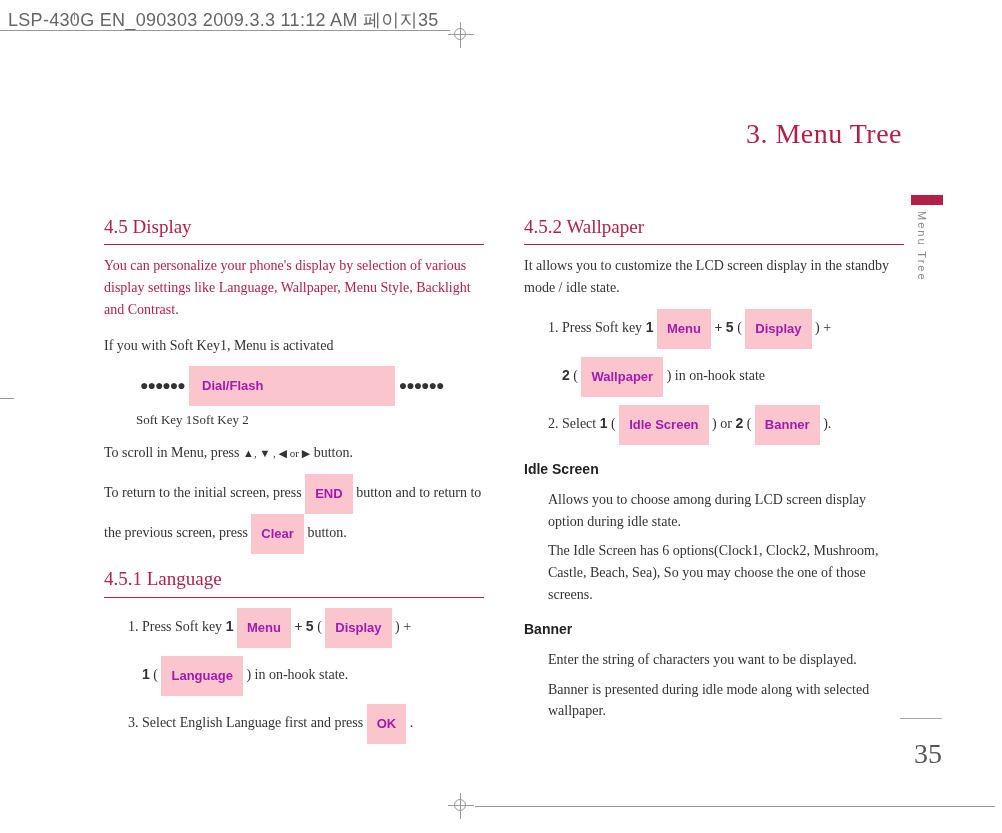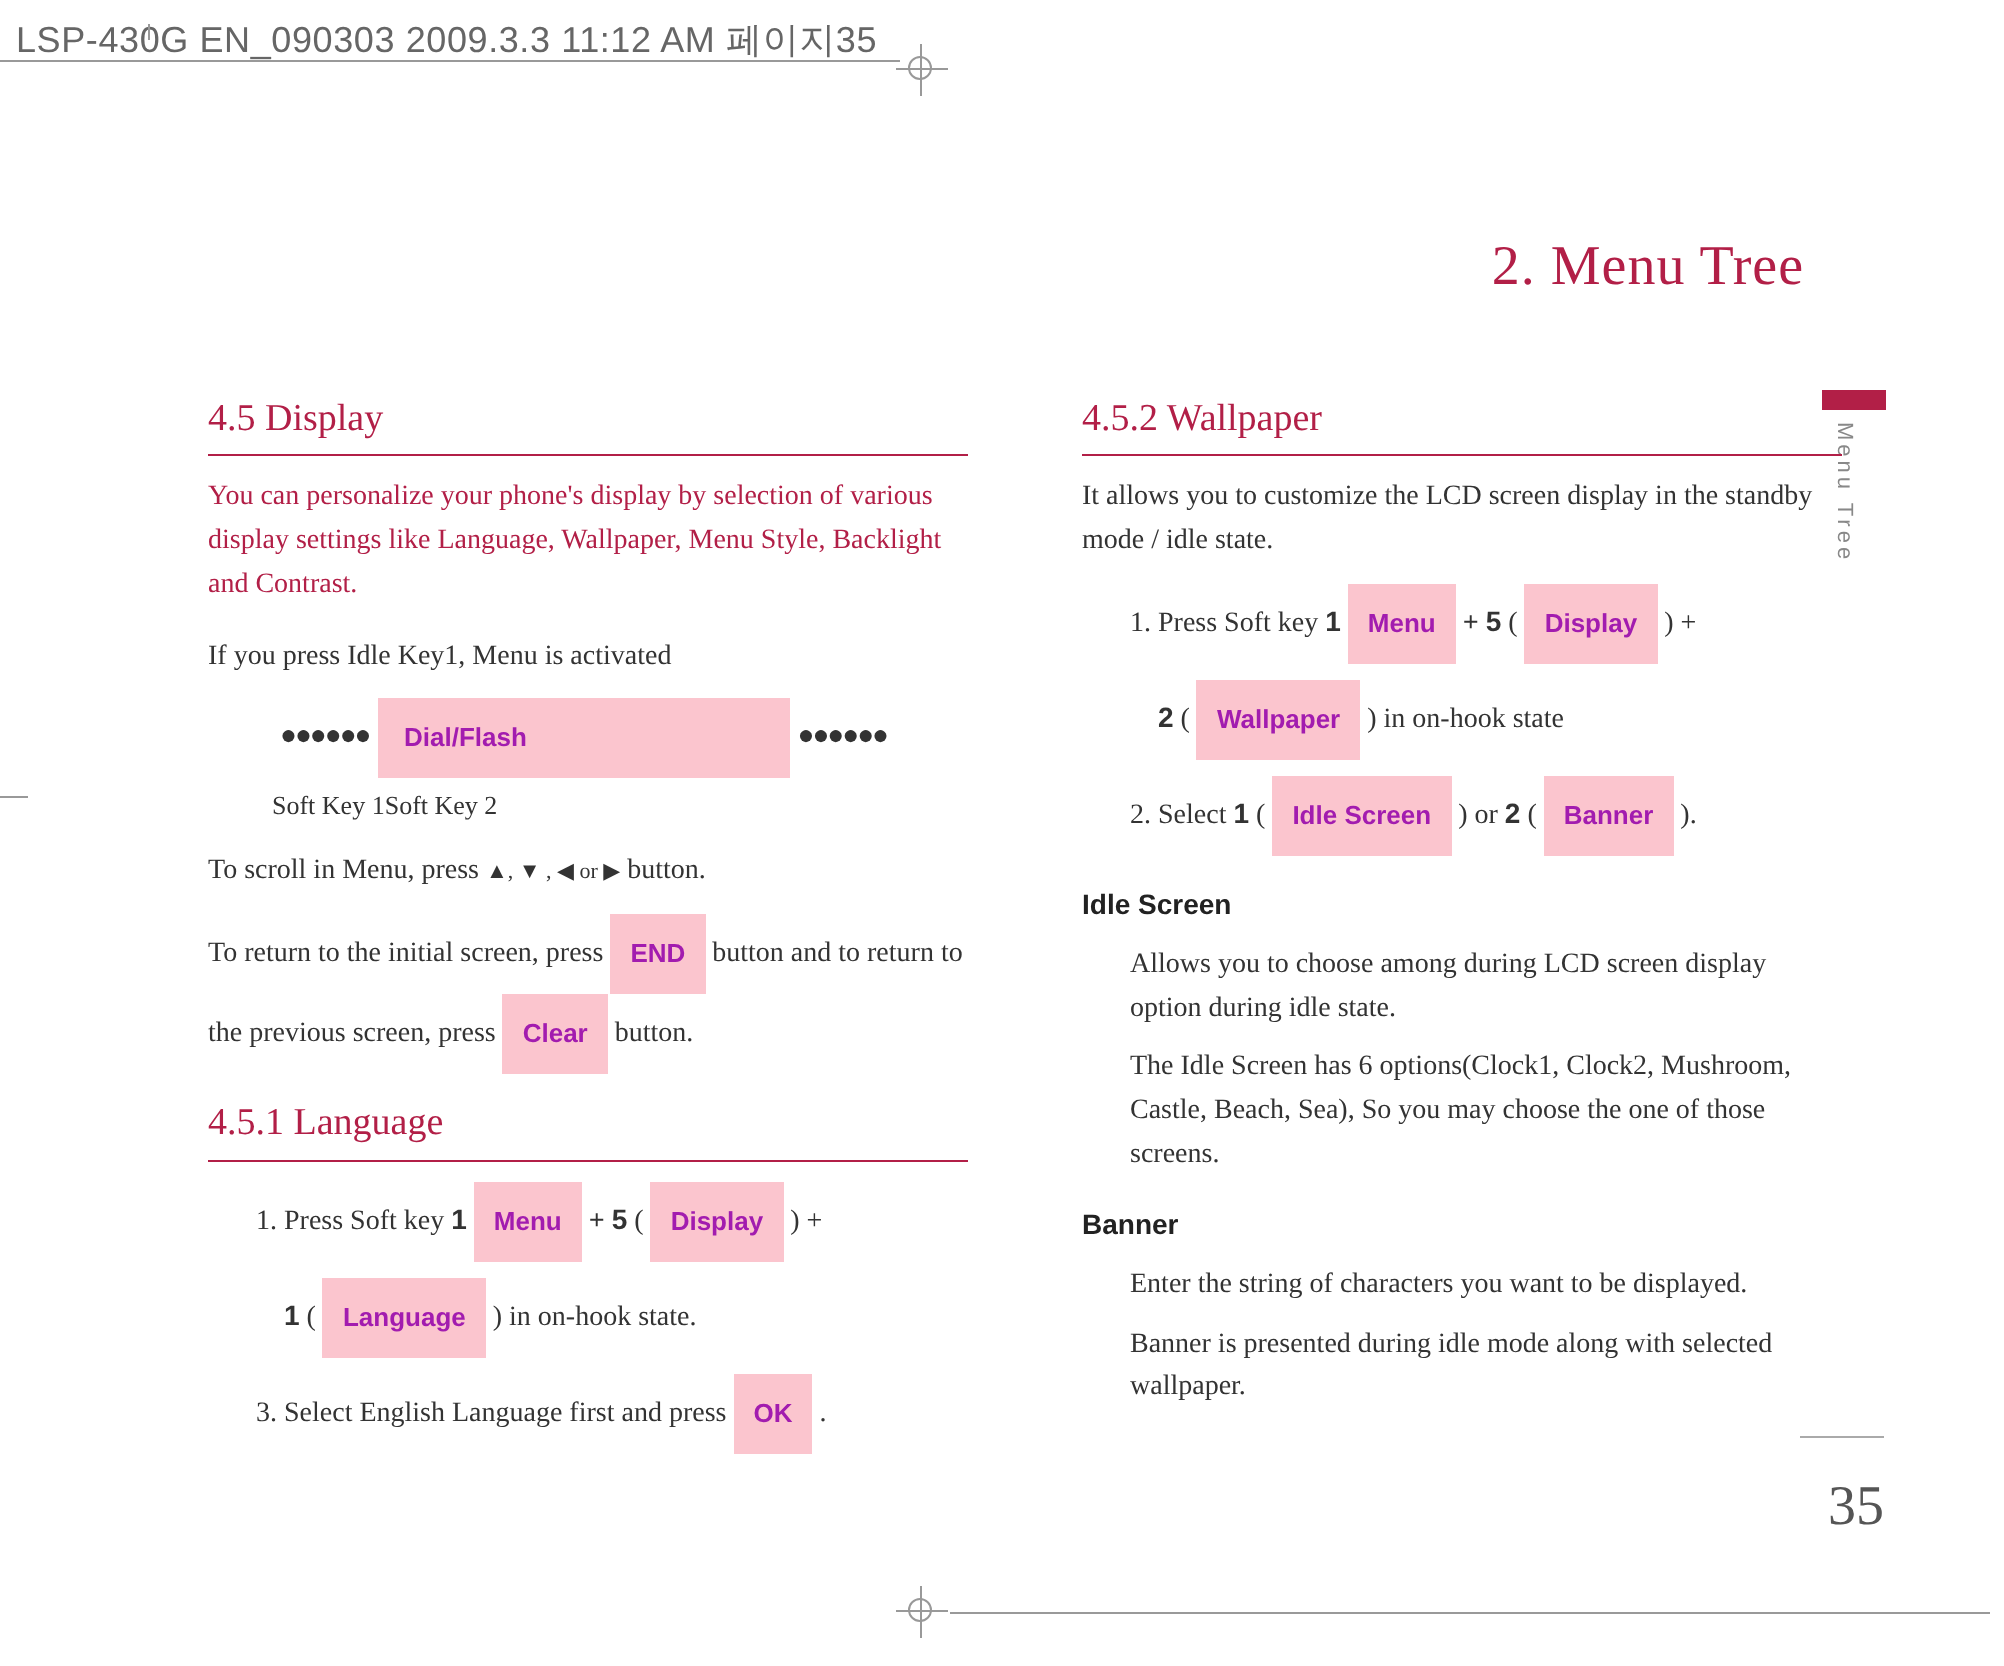--- a/index.html
+++ b/index.html
@@ -51,24 +51,24 @@
     position: absolute;
     top: 118px;
     right: 100px;
     color: #B21F47;
     font-size: 28px;
     font-family: Georgia, serif;
     letter-spacing: 0.5px;
   }
   .content {
     position: absolute;
-    top: 195px;
+    top: 212px;
     left: 104px;
     display: flex;
-    gap: 57px;
+    gap: 40px;
   }
   .col {
     width: 380px;
     line-height: 1.55;
   }
   h2.sect {
     color: #B21F47;
     font-size: 19px;
     font-weight: normal;
     border-bottom: 1px solid #B21F47;
@@ -180,33 +180,33 @@
 <body>
 
 <div class="header-strip">LSP-430G EN_090303  2009.3.3 11:12 AM  페이지35</div>
 <div class="top-rule"></div>
 <div class="cross-top">
     <div class="circ"></div>
   </div>
 <div class="page-hair"></div>
 <div class="side-hair"></div>
 
-<div class="chapter-title">2. Menu Tree</div>
+<div class="chapter-title">3. Menu Tree</div>
 
 <div class="sidetab">
   <div class="bar"></div>
   <div class="vlabel">Menu Tree</div>
 </div>
 
 <div class="content">
 
   <div class="col">
     <h2 class="sect">4.5 Display</h2>
     <p class="intro">You can personalize your phone's display by selection of various display settings like Language, Wallpaper, Menu Style, Backlight and Contrast.</p>
-    <p>If you press Idle Key1, Menu is activated</p>
+    <p>If you with Soft Key1, Menu is activated</p>
 
     <div class="softbar">
       <span class="dots">●●●●●●</span>
       <span class="pill wide">Dial/Flash</span>
       <span class="pill blank">&nbsp;</span>
       <span class="dots">●●●●●●</span>
     </div>
     <div class="softlabels">
       <span>Soft Key 1</span>
       <span>Soft Key 2</span>

